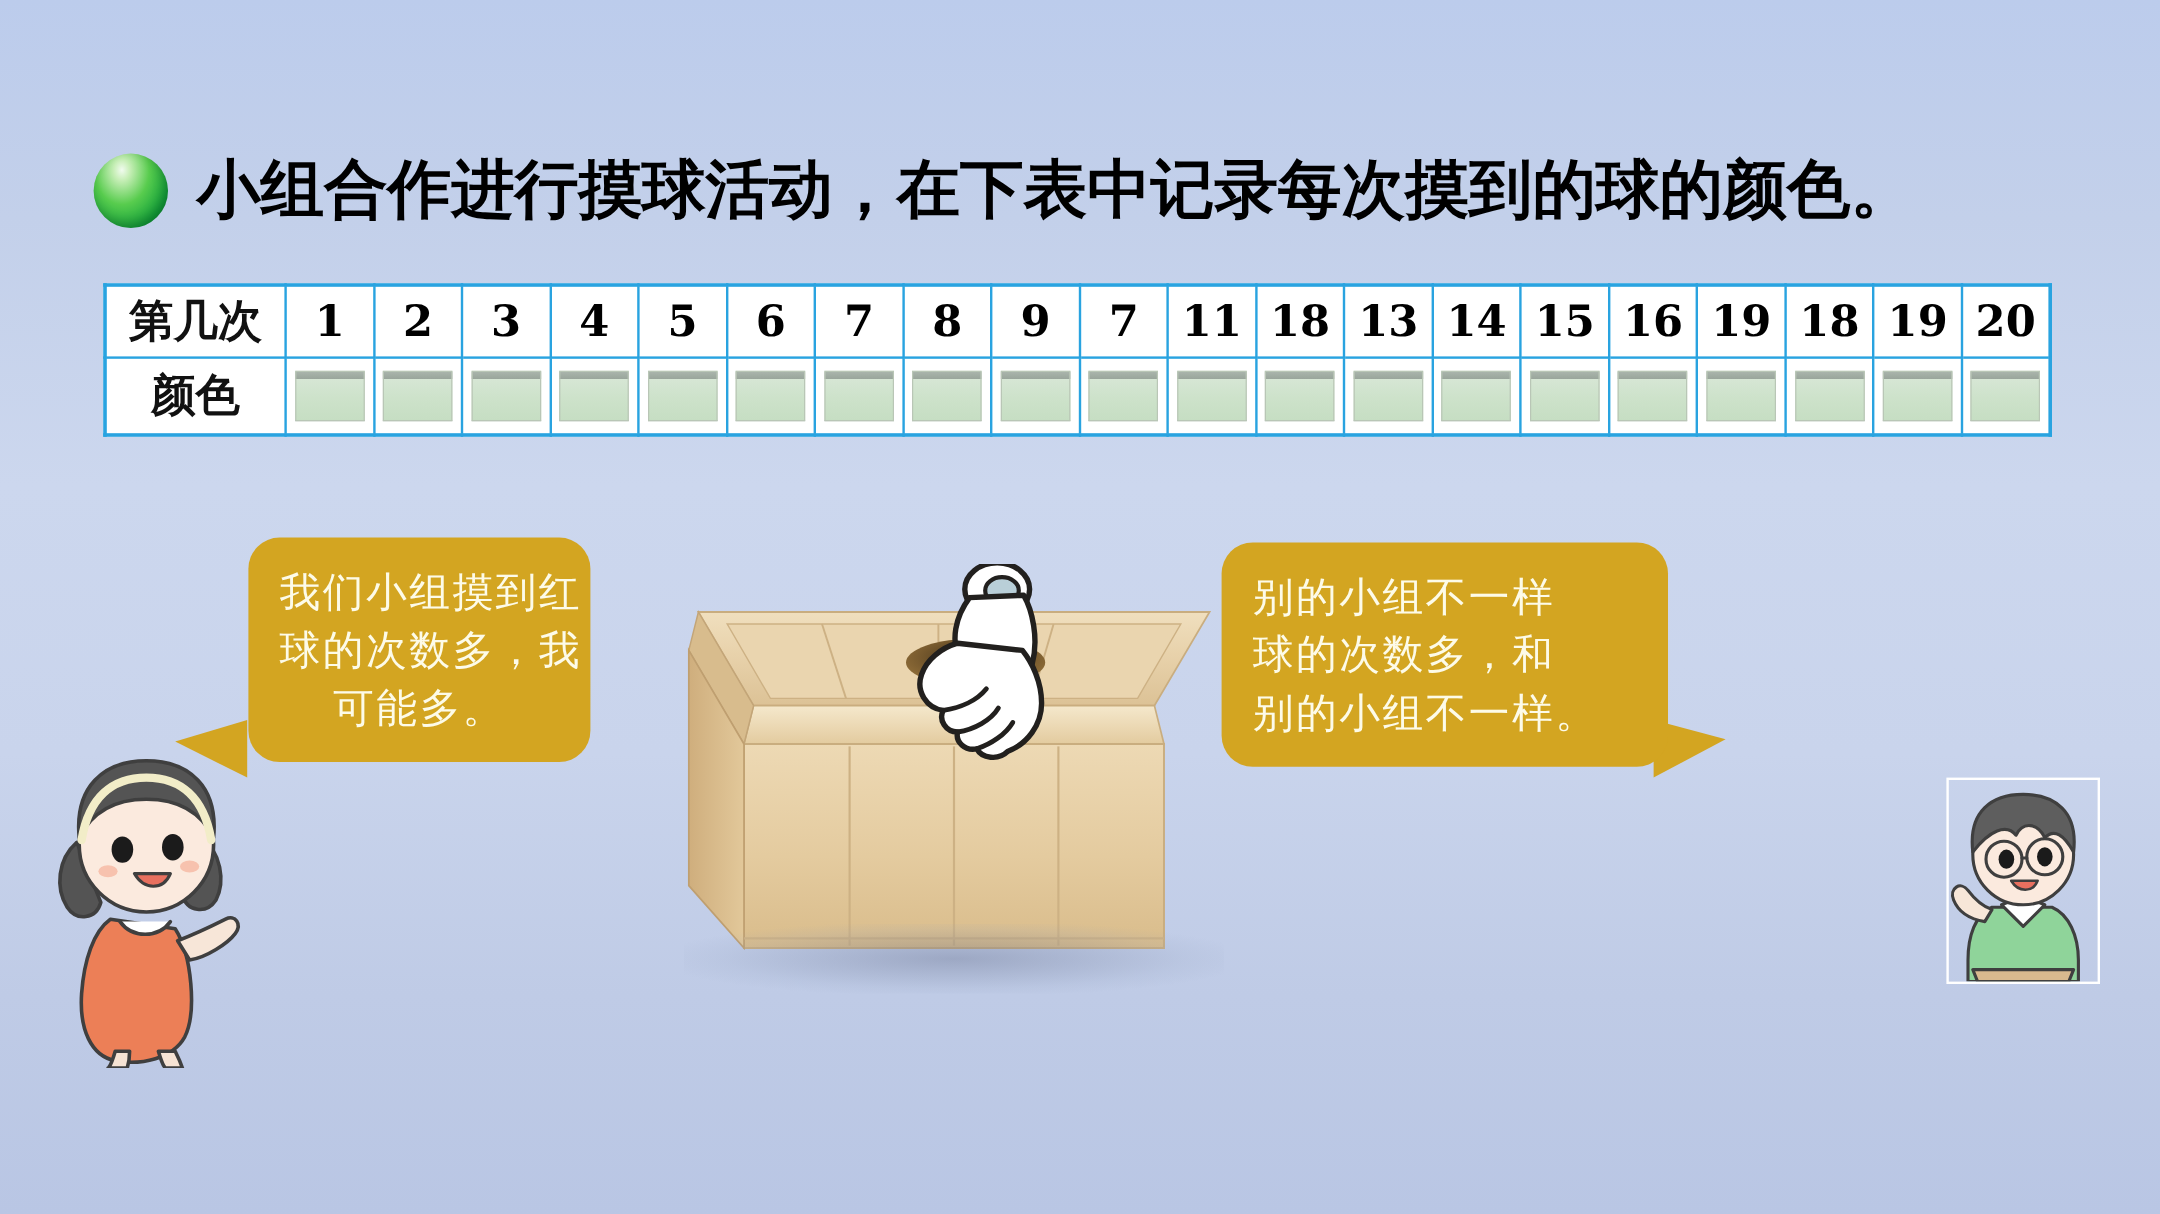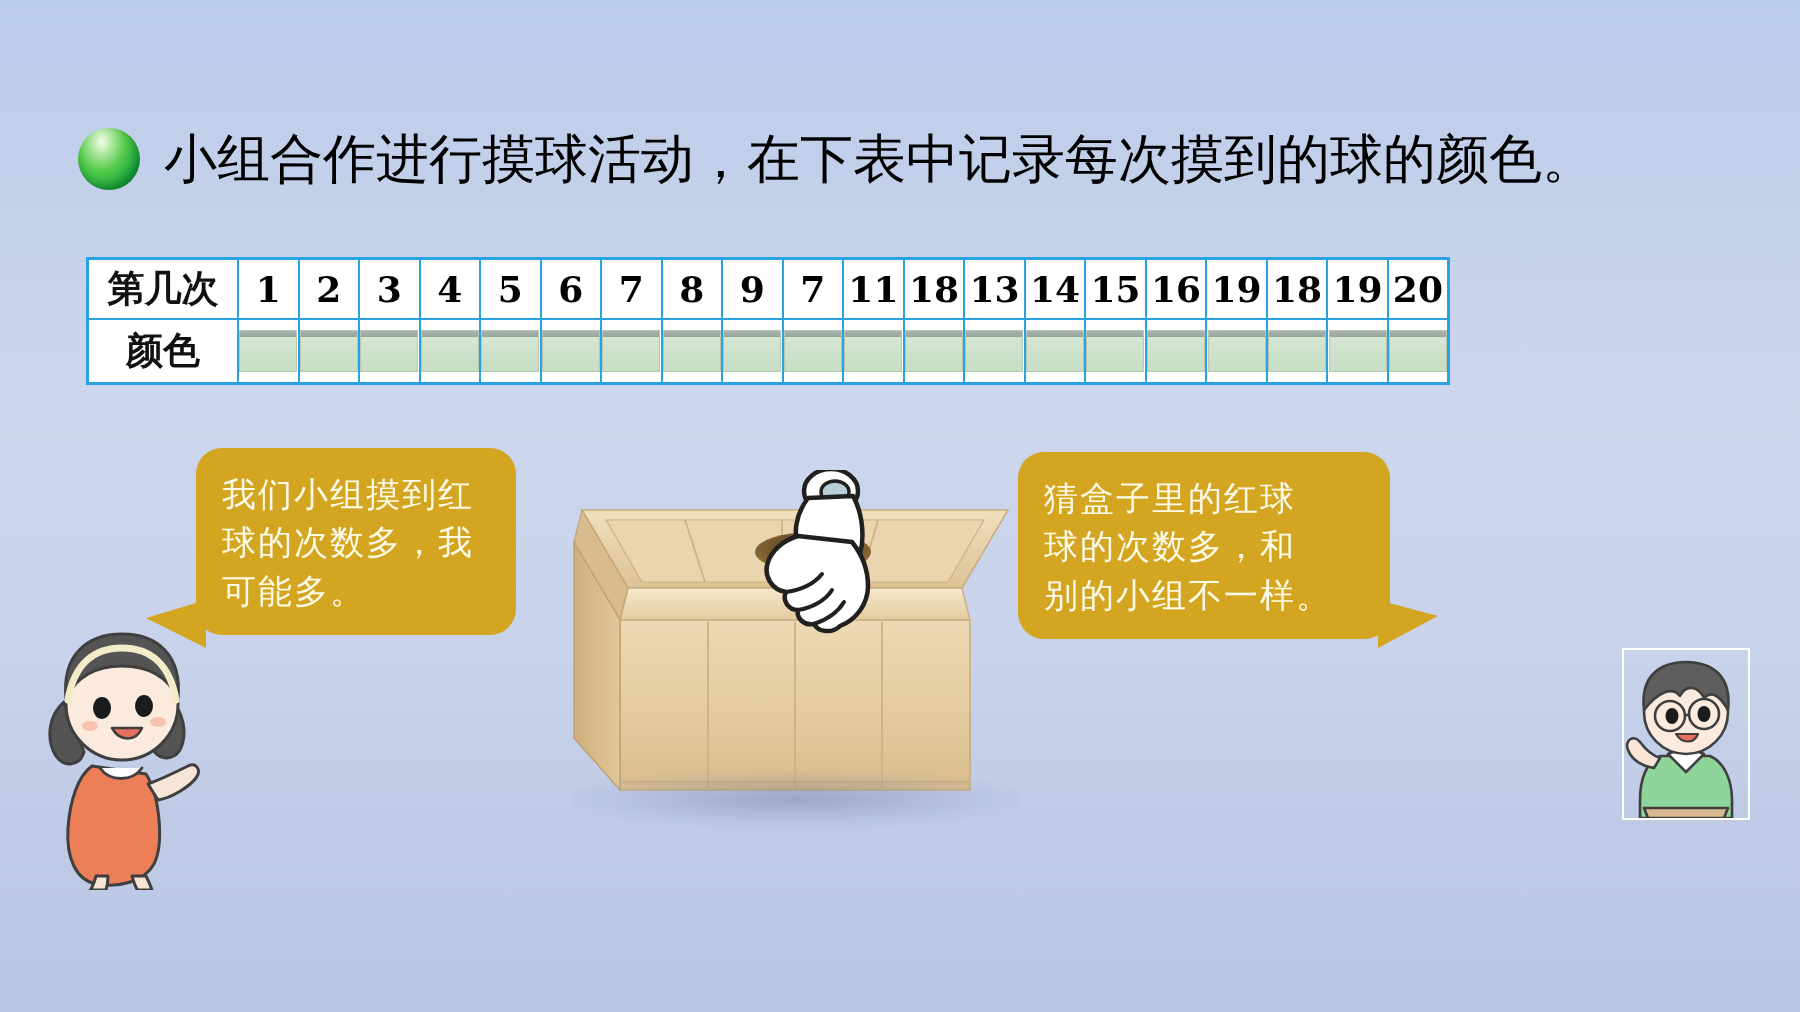--- a/index.html
+++ b/index.html
@@ -41,33 +41,33 @@
     height: 62px;
     border-radius: 50%;
     background:
       radial-gradient(ellipse at 38% 22%, #f1fbef 0%, #c9efb9 12%, #58cc4e 42%, #12a23a 75%, #0b7d2c 100%);
     box-shadow: inset -3px -4px 9px rgba(0,0,0,0.22);
     flex: 0 0 auto;
   }
   #title-text {
     font-family: "DejaVu Sans", "Liberation Sans", sans-serif;
     font-size: 53px;
-    font-weight: 400;
+    font-weight: 700;
     color: #000000;
     white-space: nowrap;
     letter-spacing: 0px;
     line-height: 1.05;
   }
 
   
   #record-table {
     position: absolute;
     left: 86px;
-    top: 257px;
-    width: 1364px;
+    top: 236px;
+    width: 1624px;
     border: 3px solid #29a3e0;
     border-collapse: collapse;
     background: #ffffff;
     table-layout: fixed;
   }
   #record-table td {
     border: 2px solid #29a3e0;
     text-align: center;
     vertical-align: middle;
     padding: 0;
@@ -106,23 +106,24 @@
     border-radius: 26px;
     box-sizing: border-box;
     font-family: "DejaVu Serif", "Liberation Serif", serif;
     color: #fdfbe8;
     font-size: 34px;
     line-height: 1.42;
     letter-spacing: 2px;
     padding: 22px 26px 20px 26px;
   }
   #bubble-left {
-    left: 196px;
+    left: 207px;
     top: 448px;
-    width: 320px;
+    width: 285px;
+    text-align: center;
   }
   #bubble-right {
     left: 1018px;
     top: 452px;
     width: 372px;
   }
   .bubble .line { white-space: nowrap; }
 
   
   #tail-left {
@@ -277,21 +278,21 @@
 
   <div id="tail-left"></div>
   <div class="bubble" id="bubble-left">
     <div class="line">我们小组摸到红</div>
     <div class="line">球的次数多，我</div>
     <div class="line">可能多。</div>
   </div>
 
   <div id="tail-right"></div>
   <div class="bubble" id="bubble-right">
-    <div class="line">猜盒子里的红球</div>
+    <div class="line">别的小组不一样</div>
     <div class="line">球的次数多，和</div>
     <div class="line">别的小组不一样。</div>
   </div>
 
   <div id="box-wrap">
     <div id="box-shadow"></div>
     <svg width="470" height="360" viewBox="0 0 470 360">
       <defs>
         <linearGradient id="lidGrad" x1="0" y1="0" x2="0" y2="1">
           <stop offset="0%" stop-color="#f0dfbe"></stop>

